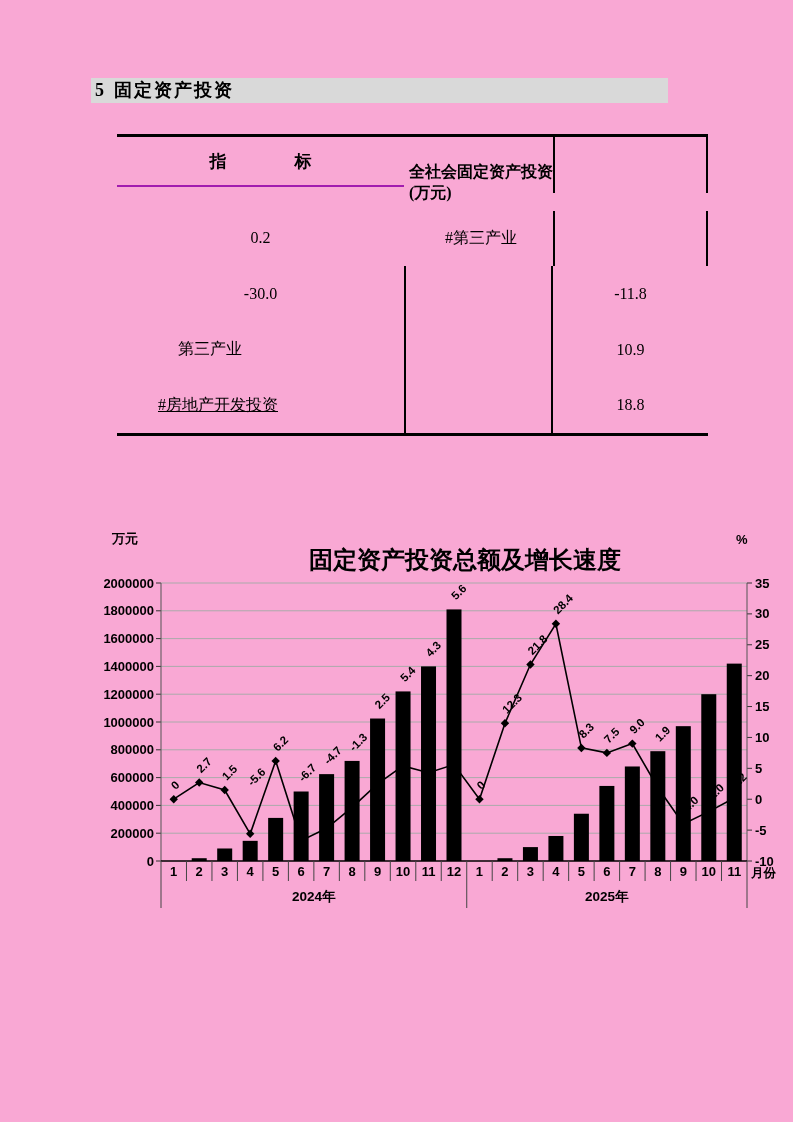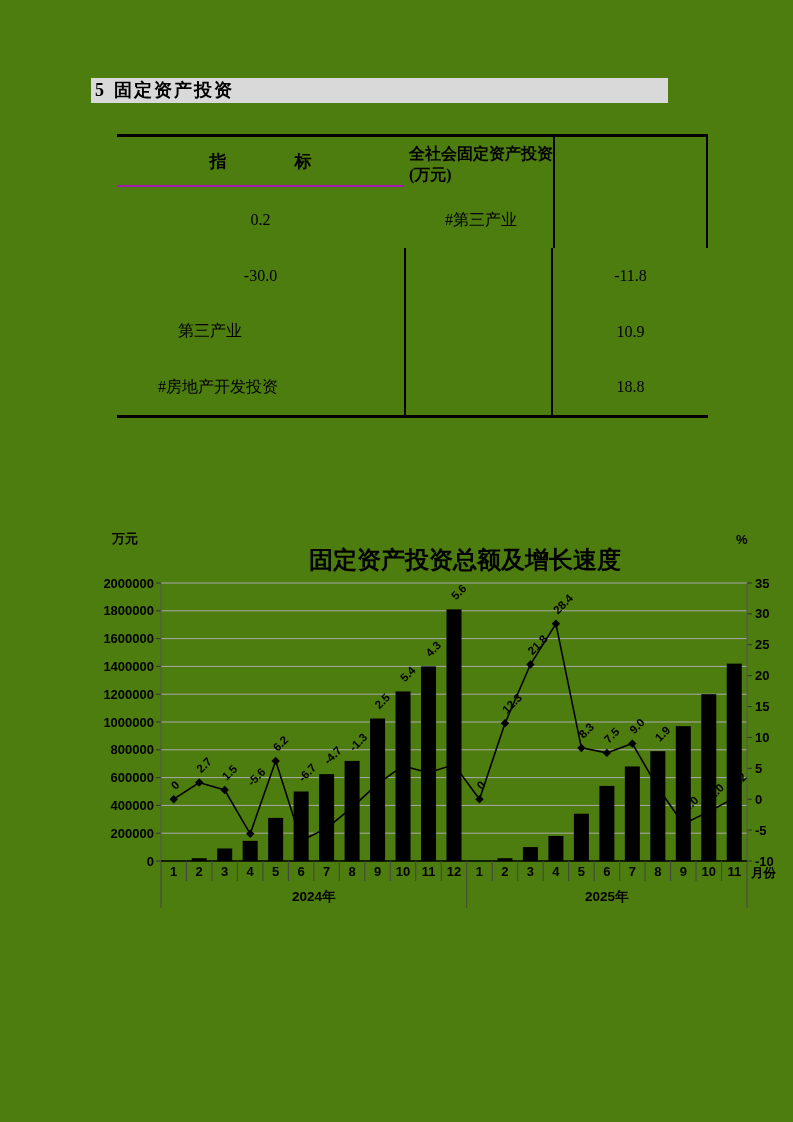--- a/index.html
+++ b/index.html
@@ -1,34 +1,34 @@
 <!DOCTYPE html>
 <html><head>
 <meta charset="utf-8">
 <style>
   html,body{margin:0;padding:0;background:#fff;}
-  .page{position:relative;width:793px;height:1122px;background:#4d7c0f;overflow:hidden;
+  .page{position:relative;width:793px;height:1122px;background:#f9a8d4;overflow:hidden;
         font-family:"Liberation Serif",serif;color:#000;}
 
   
   .section-header{position:absolute;left:91px;top:78px;width:577px;height:25px;
     background:#d9d9d9;font-weight:bold;font-size:18px;line-height:25px;
     letter-spacing:2px;padding-left:4px;box-sizing:border-box;}
   .section-header .num{margin-right:8px;}
 
   
   .tbl{position:absolute;left:117px;top:134px;width:591px;
     border-top:3px solid #000;border-bottom:3px solid #000;
     display:grid;grid-template-columns:287px 149px 155px;}
   .hc{height:50px;display:flex;align-items:center;justify-content:center;
     font-weight:bold;font-size:17px;border-bottom:2px solid #a21caf;box-sizing:border-box;}
   .c2b{border-left:2px solid #000;border-right:2px solid #000;}
   .bc{height:55.6px;display:flex;align-items:center;font-size:16px;box-sizing:border-box;}
   .val{justify-content:center;}
-  .em{font-weight:bold;}
+  .em{font-weight:bold;margin-top:18px;}
 
   
   .chart-svg{position:absolute;left:0;top:515px;width:793px;height:420px;}
   .chart-svg text{font-family:"Liberation Sans",sans-serif;fill:#000;}
   .ttl{font-size:24px;font-weight:bold;}
   .unit{font-size:13px;font-weight:bold;}
   .ax{font-size:13px;font-weight:bold;}
   .mon{font-size:13px;font-weight:bold;}
   .yr{font-size:13.5px;font-weight:bold;}
   .dl{font-size:11.5px;font-weight:bold;}
@@ -50,21 +50,21 @@
       <div class="bc c2b val"></div>
       <div class="bc val">0.2</div>
       <div class="bc" style="padding-left: 41px;">#第三产业</div>
       <div class="bc c2b val"></div>
       <div class="bc val">-30.0</div>
       <div class="bc c2b val"></div>
       <div class="bc val">-11.8</div>
       <div class="bc" style="padding-left: 61px;">第三产业</div>
       <div class="bc c2b val"></div>
       <div class="bc val">10.9</div>
-      <div class="bc" style="padding-left: 41px;">#房地产开发投资</div>
+      <div class="bc" style="padding-left: 41px; text-decoration: underline;">#房地产开发投资</div>
       <div class="bc c2b val"></div>
       <div class="bc val">18.8</div>
     </div>
 
   <svg id="chart" class="chart-svg" viewBox="0 515 793 420">
       <text x="465" y="568" text-anchor="middle" class="ttl">固定资产投资总额及增长速度</text>
       <text x="112" y="543" class="unit">万元</text>
       <text x="736" y="544" class="unit">%</text>
       <g>
         <line x1="161" y1="833.2" x2="747" y2="833.2" stroke="#aaa" stroke-width="1"></line>

